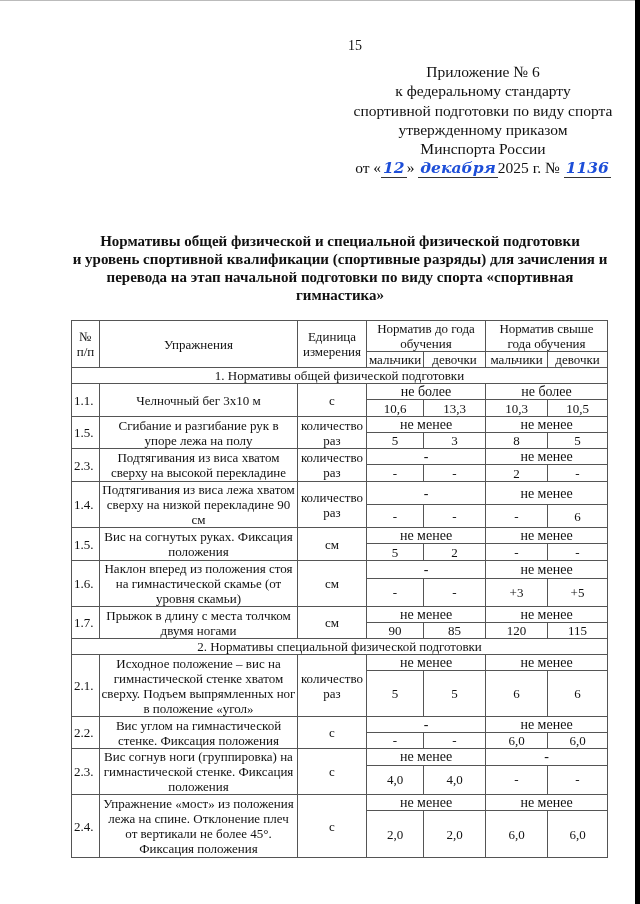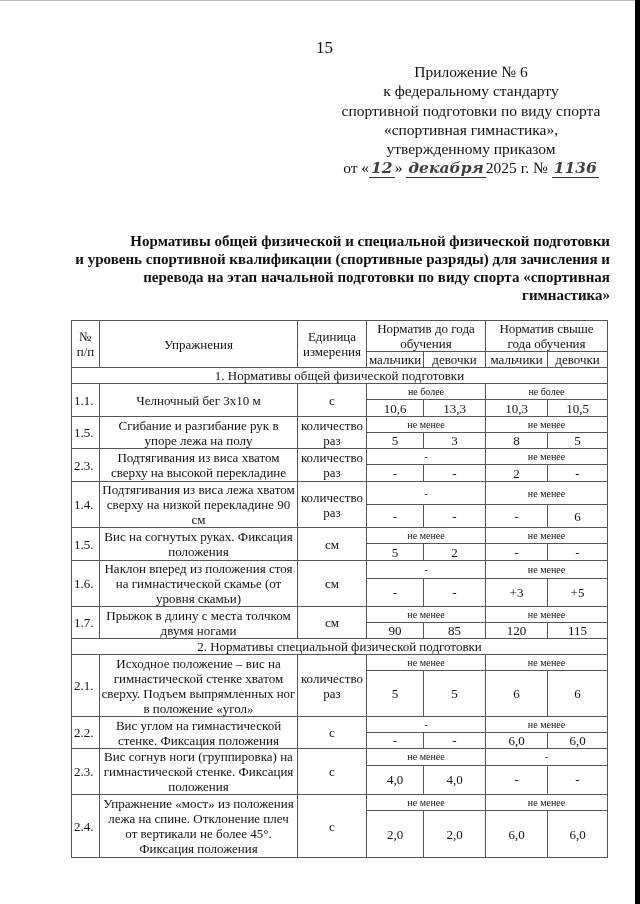--- a/index.html
+++ b/index.html
@@ -2,49 +2,49 @@
 <html><head>
   <meta charset="utf-8">
   <style>
     html, body { margin: 0; padding: 0; }
     body {
       width: 640px; height: 904px; background: #ffffff; position: relative; overflow: hidden;
       font-family: "Liberation Serif", "DejaVu Serif", serif; color: #111;
     }
     .right-bar { position: absolute; top: 0; right: 0; width: 5px; height: 904px; background: #000; }
     .top-line { position: absolute; top: 0; left: 0; width: 640px; height: 1px; background: #bbb; }
-    .page-num { position: absolute; top: 38px; left: 316px; font-size: 17px; }
-    .appendix { position: absolute; top: 62px; left: 336px; width: 270px; text-align: center; font-size: 15.5px; line-height: 19.3px; }
+    .page-num { position: absolute; top: 38px; left: 348px; font-size: 14px; }
+    .appendix { position: absolute; top: 62px; left: 348px; width: 270px; text-align: center; font-size: 15.5px; line-height: 19.3px; }
     .appendix .line { display: block; white-space: nowrap; }
-    .hand { font-family: "DejaVu Serif", serif; font-style: italic; font-weight: bold; color: #404040; border-bottom: 1px solid #333; padding: 0 2px; }
-    .title { position: absolute; top: 232px; left: 70px; width: 540px; text-align: right; font-weight: bold; font-size: 15px; line-height: 18px; }
+    .hand { font-family: "DejaVu Serif", serif; font-style: italic; font-weight: bold; color: #1d4ed8; border-bottom: 1px solid #333; padding: 0 2px; }
+    .title { position: absolute; top: 232px; left: 70px; width: 540px; text-align: center; font-weight: bold; font-size: 15px; line-height: 18px; }
     .title .line { display: block; white-space: nowrap; }
     table.norms {
       position: absolute; top: 320px; left: 71px; width: 536px; border-collapse: collapse;
       font-size: 13px; line-height: 15px; table-layout: fixed;
     }
     table.norms td { border: 1px solid #555; text-align: center; vertical-align: middle; padding: 0 1px; }
     .num { text-align: left !important; padding-left: 2px !important; }
     .section td { text-align: center; }
-    .s-a { font-size: 10px; }
+    .s-a { font-size: 14px; }
   </style>
 </head>
 <body>
 
 <div class="top-line"></div>
 <div class="right-bar"></div>
 
 <div class="page-num">15</div>
 
 <div class="appendix">
   <span class="line">Приложение № 6</span>
   <span class="line">к федеральному стандарту</span>
   <span class="line">спортивной подготовки по виду спорта</span>
-  <span class="line">«спортивная гимнастика»,</span>
   <span class="line">утвержденному приказом</span>
+  <span class="line">Минспорта России</span>
   <span class="line"><span>от «</span><span class="hand">12</span><span>»</span> <span class="hand">декабря</span><span>2025 г. №</span> <span class="hand">1136</span></span>
 </div>
 
 <div class="title">
   <span class="line">Нормативы общей физической и специальной физической подготовки</span>
   <span class="line">и уровень спортивной квалификации (спортивные разряды) для зачисления и</span>
   <span class="line">перевода на этап начальной подготовки по виду спорта «спортивная</span>
   <span class="line">гимнастика»</span>
 </div>
 

